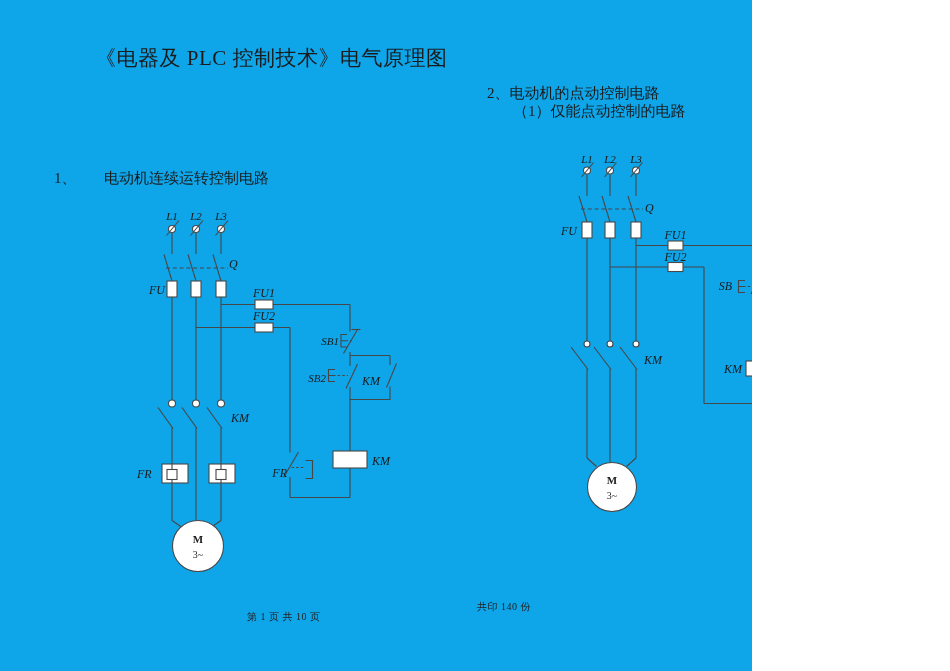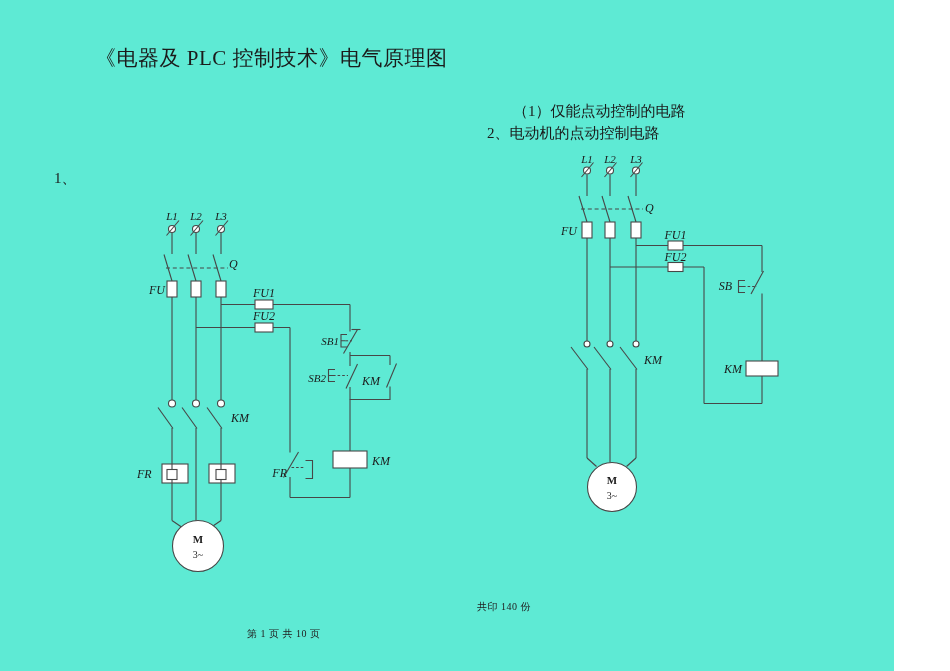--- a/index.html
+++ b/index.html
@@ -1,17 +1,17 @@
 <!DOCTYPE html>
 <html><head>
 <meta charset="utf-8">
 <style>
   html,body { margin:0; padding:0; background:#ffffff; }
   .page {
-    position:relative; width:894px; height:671px; background:#5eead4;
+    position:relative; width:752px; height:671px; background:#0ea5e9;
     font-family:"Liberation Serif","DejaVu Serif",serif; color:#1b1b1b; overflow:hidden;
   }
   .abs { position:absolute; white-space:nowrap; }
   .title { font-size:21px; letter-spacing:0.5px; }
   .h2 { font-size:15px; }
   .foot { font-size:10px; letter-spacing:0.5px; color:#222; }
   svg { position:absolute; left:0; top:0; }
   svg text { font-family:"Liberation Serif","DejaVu Serif",serif; fill:#1b1b1b; }
   .lbl  { font-style:italic; font-size:12px; }
   .lbl-sm { font-style:italic; font-size:11px; }
@@ -23,26 +23,27 @@
   .dash  { stroke:#474747; stroke-width:1.1; fill:none; stroke-dasharray:4,2.8; }
   .dash2 { stroke:#474747; stroke-width:1; fill:none; stroke-dasharray:2.6,2; }
 </style>
 </head>
 <body>
 
 <div class="page">
 
   <div class="abs title" style="left:95px; top:44px;">《电器及 PLC 控制技术》电气原理图</div>
 
-  <div class="abs h2" style="left:487px; top:84px;margin-top:40px;">2、电动机的点动控制电路</div>
+  <div class="abs h2" style="left:487px; top:84px;">2、电动机的点动控制电路</div>
 
 
   <div class="abs h2" style="left:513px; top:102px;">（1）仅能点动控制的电路</div>
 
   <div class="abs h2" style="left:54px; top:169px;">1、</div>
+  <div class="abs h2" style="left:104px; top:169px;">电动机连续运转控制电路</div>
 
   <svg width="950" height="671" viewBox="0 0 950 671">
 
     <g>
 
       <text class="lbl-sm" x="172" y="220" text-anchor="middle">L1</text>
       <text class="lbl-sm" x="196" y="220" text-anchor="middle">L2</text>
       <text class="lbl-sm" x="221" y="220" text-anchor="middle">L3</text>
 
       <g>
@@ -258,16 +259,16 @@
       <line class="wire" x1="636" y1="458" x2="626.5" y2="466.5"></line>
 
       <g>
         <circle class="nod" cx="612" cy="487" r="24.5"></circle>
         <text class="mot" x="612" y="484" text-anchor="middle">M</text>
         <text class="mot2" x="612" y="499" text-anchor="middle">3~</text>
       </g>
     </g>
   </svg>
 
-  <div class="abs foot" style="left:247px; top:610px;margin-top:17px;">第 1 页 共 10 页</div>
+  <div class="abs foot" style="left:247px; top:610px;">第 1 页 共 10 页</div>
   <div class="abs foot" style="left:477px; top:600px;">共印 140 份</div>
 
 </div>
 
 </body></html>

